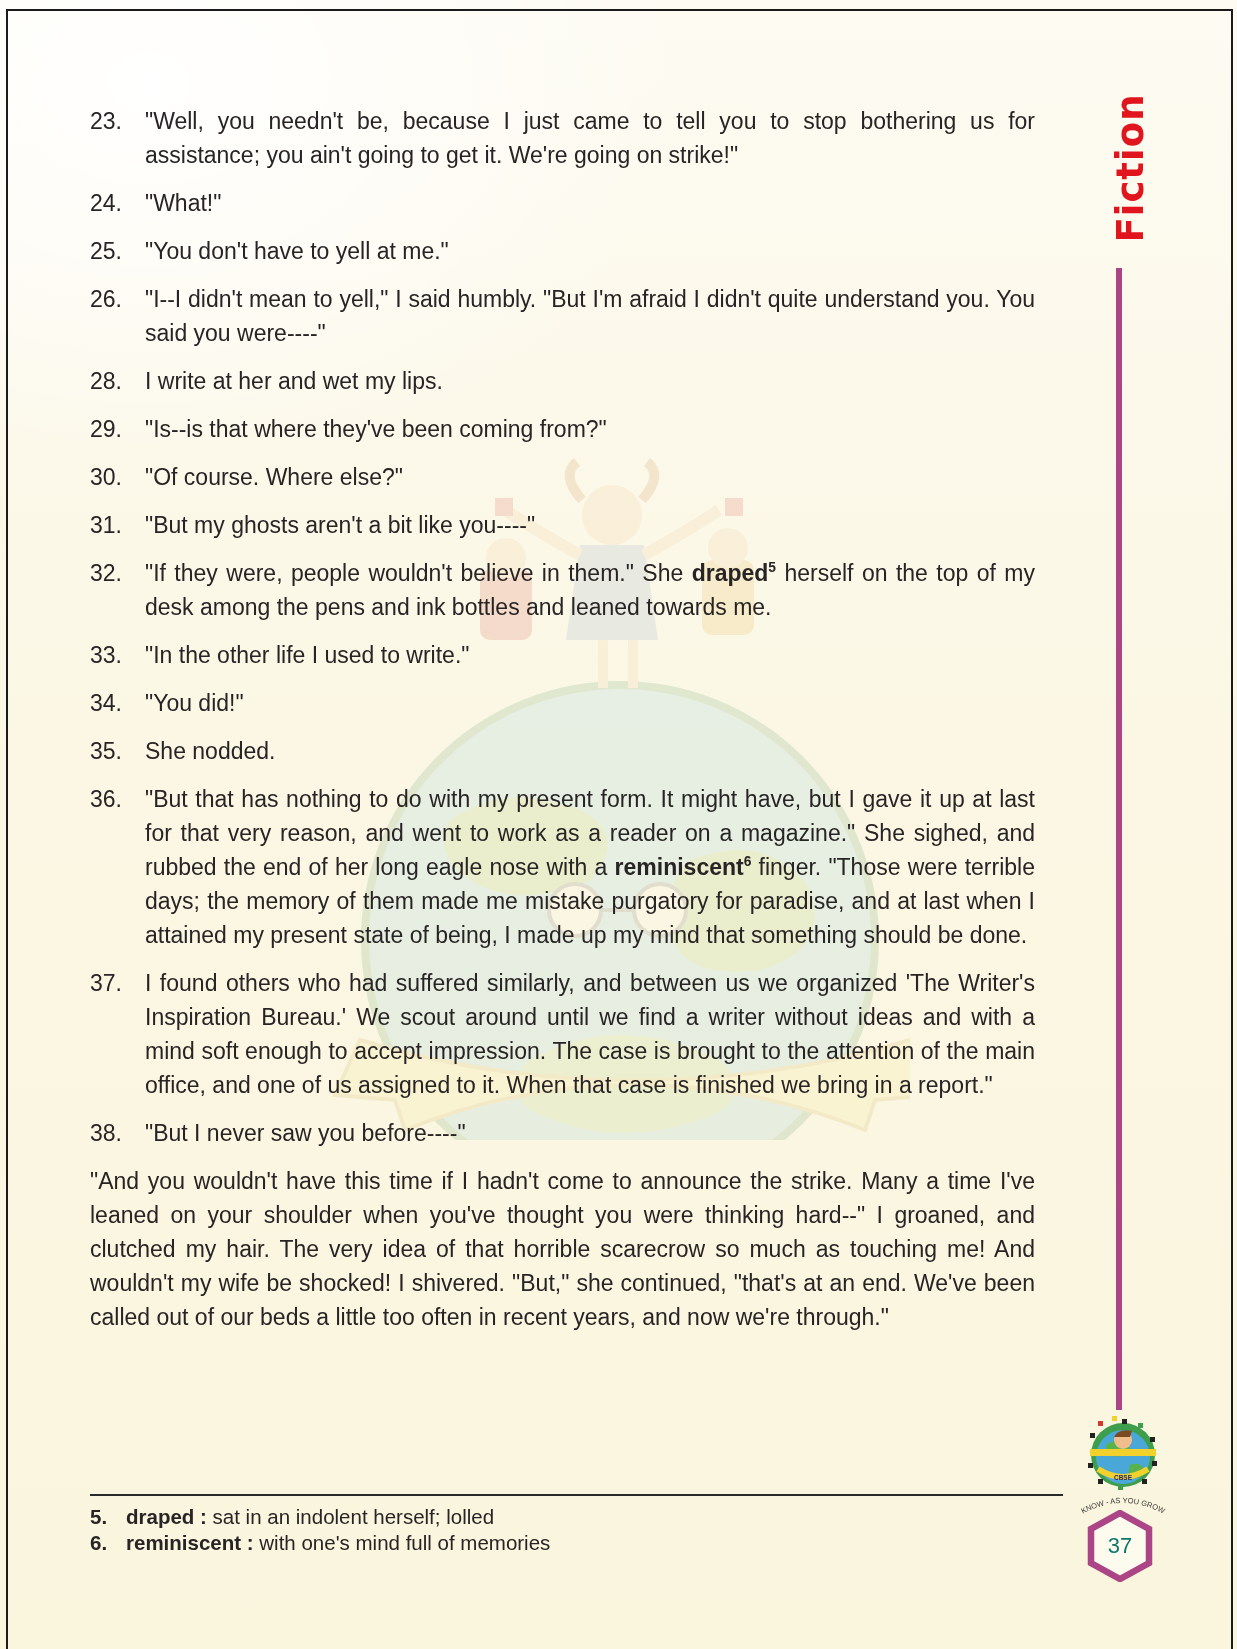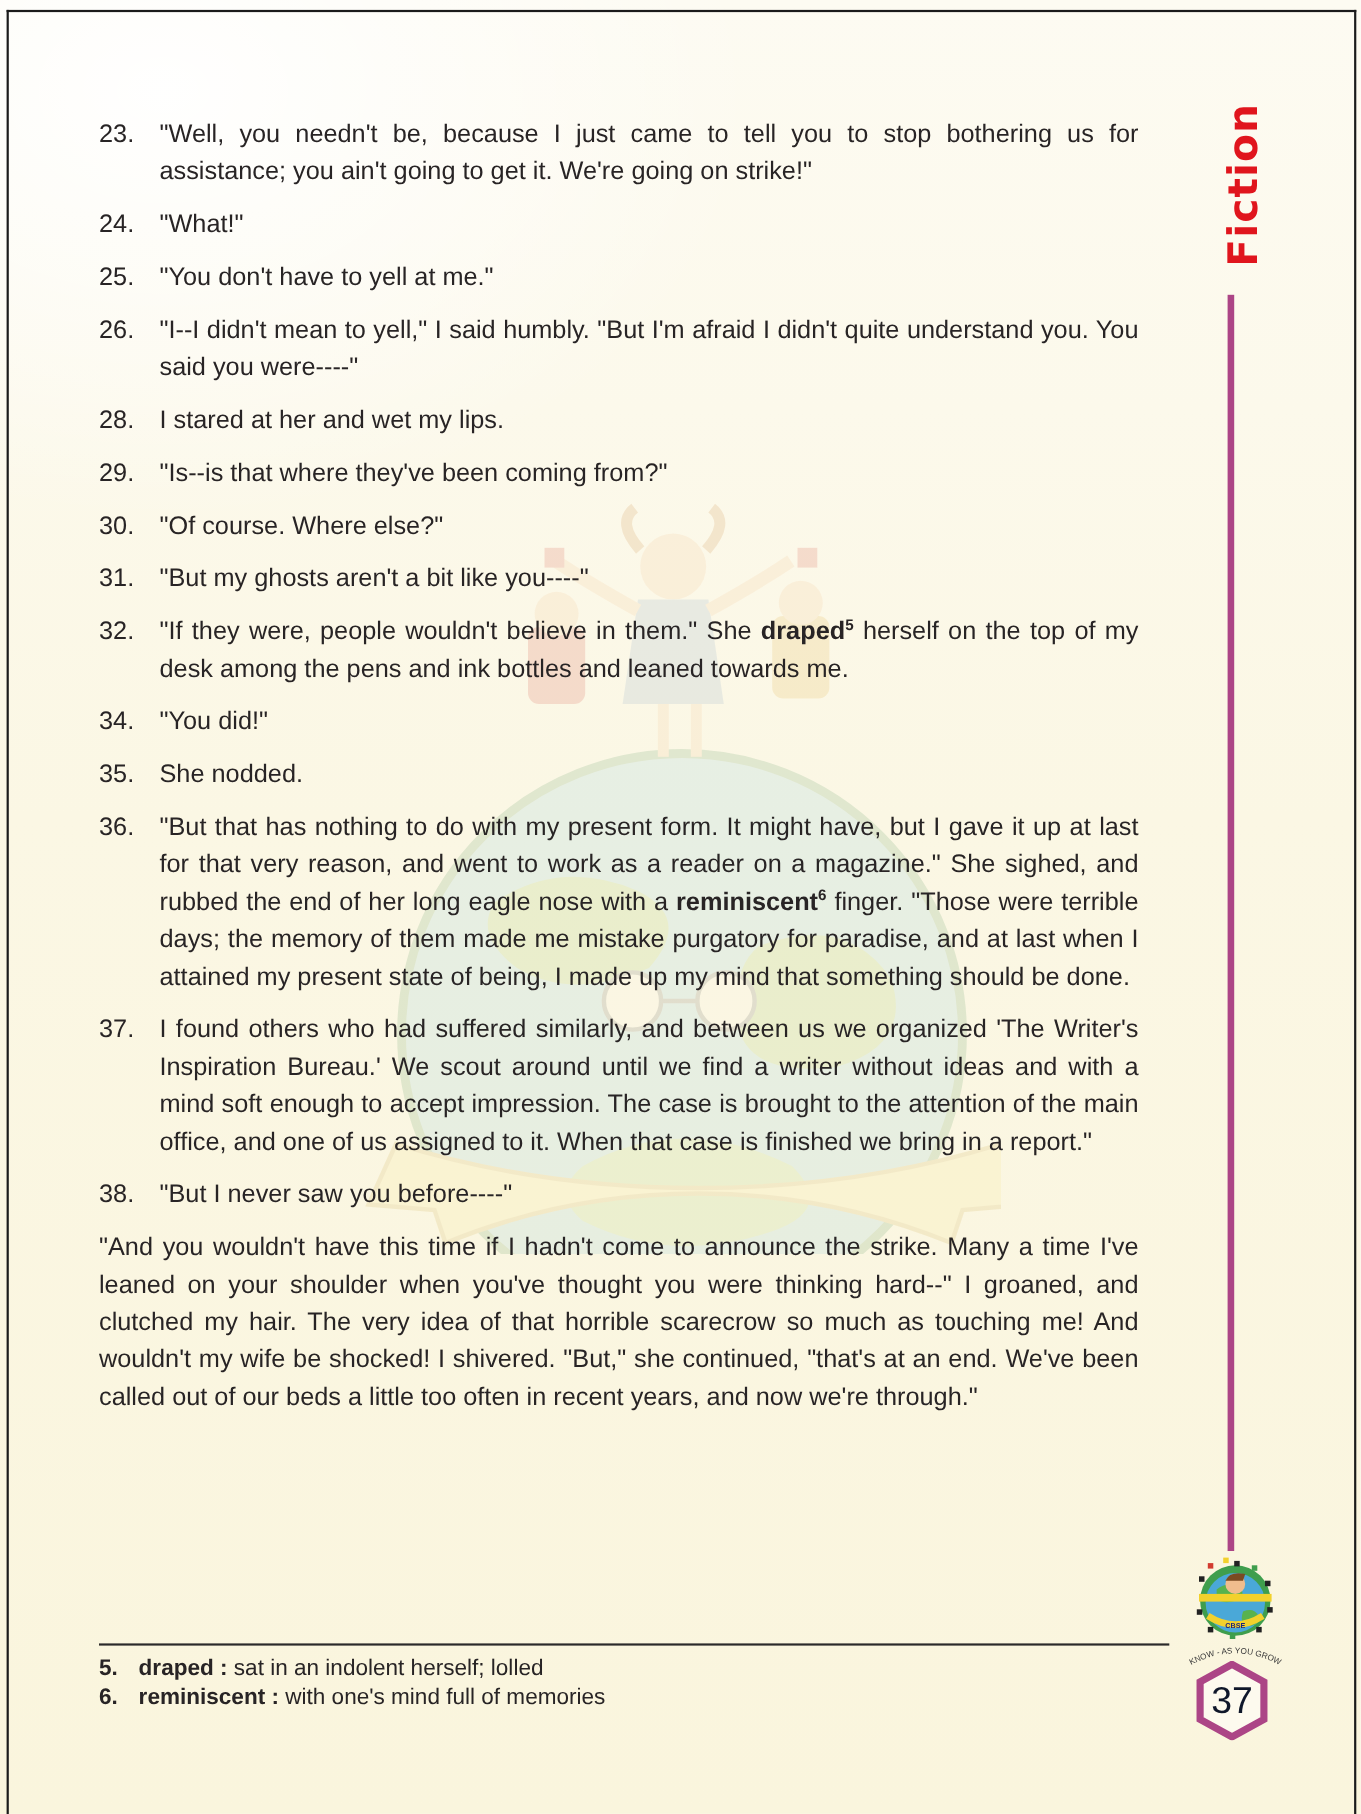--- a/index.html
+++ b/index.html
@@ -35,21 +35,21 @@
     transform:rotate(-90deg); transform-origin:center;
     text-align:center; font-size:37px; font-weight:bold; letter-spacing:1px;
     color:#e0151d; font-family:"DejaVu Sans", sans-serif;
   }
   .side-line { position:absolute; left:1116px; top:268px; width:6px; height:1142px; background:#ac4586; }
   .logo { position:absolute; left:1078px; top:1413px; width:90px; height:105px; }
   .hexagon { position:absolute; left:1087px; top:1510px; width:66px; height:72px; }
   .hex-num {
     position:absolute; left:0; top:0; width:66px; height:72px;
     display:flex; align-items:center; justify-content:center;
-    font-size:34px; color:#0f172a;
+    font-size:22px; color:#0f766e;
   }
 </style>
 </head>
 <body>
 
 <div class="frame"></div>
 
 <svg class="watermark" viewBox="0 0 580 700" aria-hidden="true">
   <circle cx="290" cy="500" r="255" fill="#7ec4e0" stroke="#4a8f55" stroke-width="8"></circle>
   <path d="M120 380 q60 -40 130 -10 q50 25 10 70 q-70 30 -120 0 q-40 -30 -20 -60z" fill="#8cc152"></path>
@@ -88,37 +88,41 @@
     <div class="para">
       <div class="para-num">25.</div>
       <div class="para-text"><span>"You don't have to yell at me."</span></div>
     </div>
     <div class="para">
       <div class="para-num">26.</div>
       <div class="para-text"><span>"I--I didn't mean to yell," I said humbly. "But I'm afraid I didn't quite understand you. You said you were----"</span></div>
     </div>
     <div class="para">
       <div class="para-num">28.</div>
-      <div class="para-text"><span>I stared at her and wet my lips.</span></div>
+      <div class="para-text"><span>I write at her and wet my lips.</span></div>
     </div>
     <div class="para">
       <div class="para-num">29.</div>
       <div class="para-text"><span>"Is--is that where they've been coming from?"</span></div>
     </div>
     <div class="para">
       <div class="para-num">30.</div>
       <div class="para-text"><span>"Of course. Where else?"</span></div>
     </div>
     <div class="para">
       <div class="para-num">31.</div>
       <div class="para-text"><span>"But my ghosts aren't a bit like you----"</span></div>
     </div>
     <div class="para">
       <div class="para-num">32.</div>
       <div class="para-text"><span>"If they were, people wouldn't believe in them." She </span><span class="b">draped</span><sup class="b">5</sup><span> herself on the top of my desk among the pens and ink bottles and leaned towards me.</span></div>
+    </div>
+    <div class="para">
+      <div class="para-num">33.</div>
+      <div class="para-text"><span>"In the other life I used to write."</span></div>
     </div>
     <div class="para">
       <div class="para-num">34.</div>
       <div class="para-text"><span>"You did!"</span></div>
     </div>
     <div class="para">
       <div class="para-num">35.</div>
       <div class="para-text"><span>She nodded.</span></div>
     </div>
     <div class="para">

